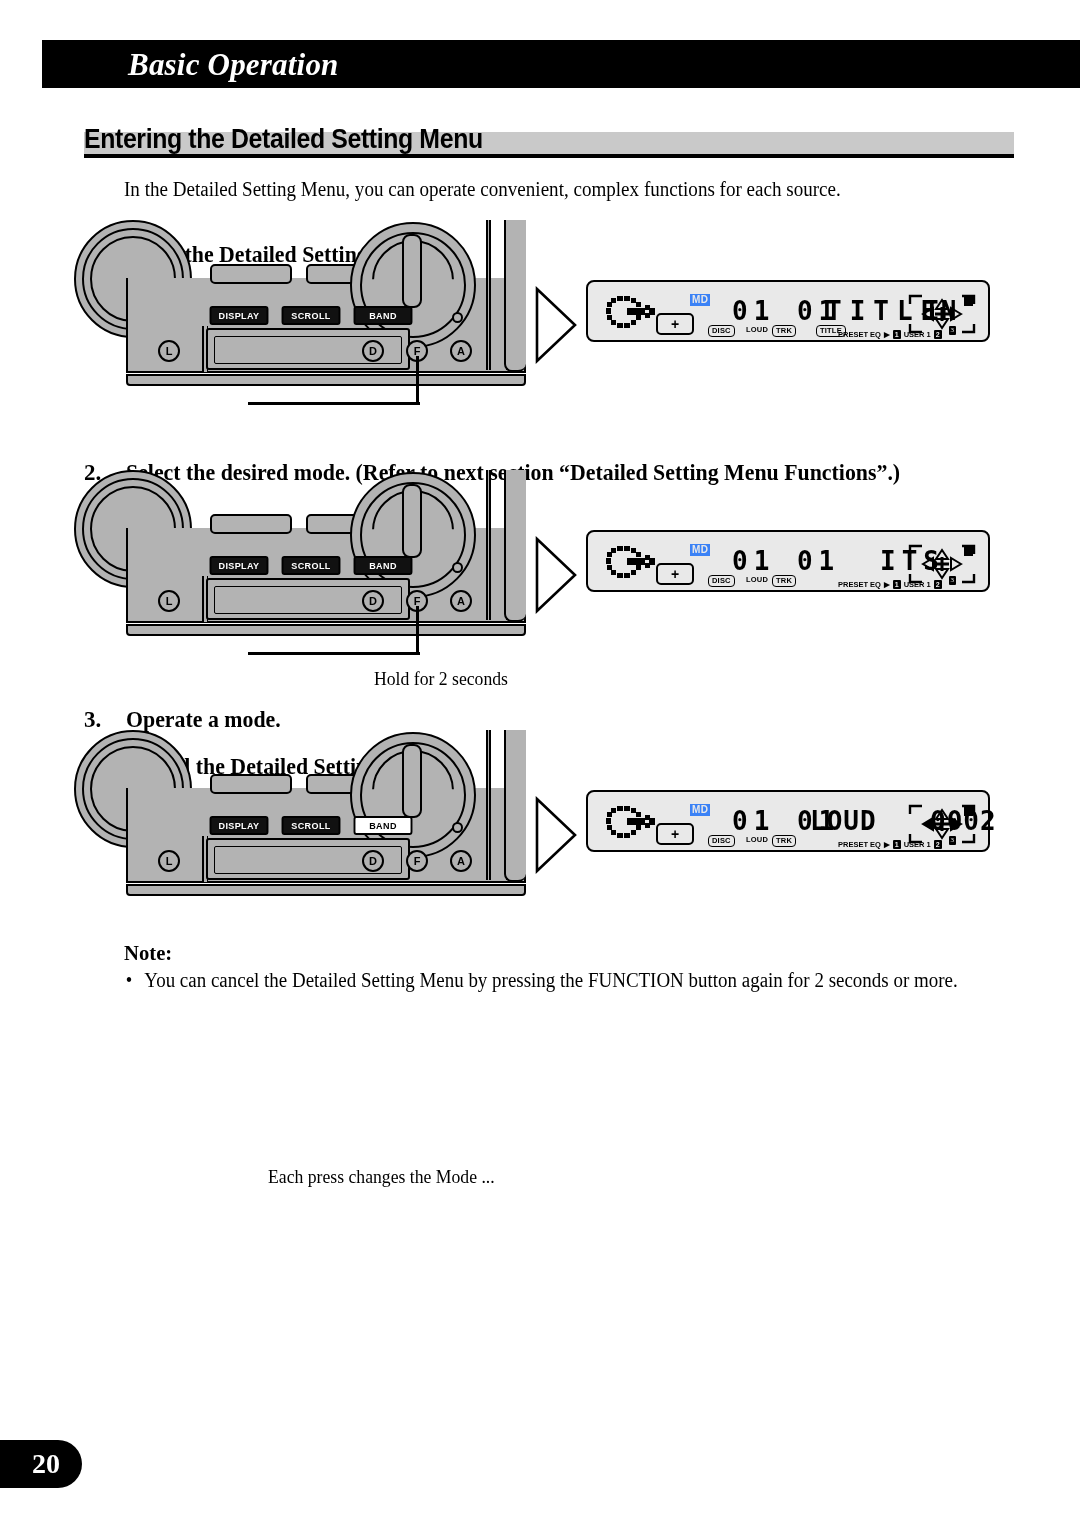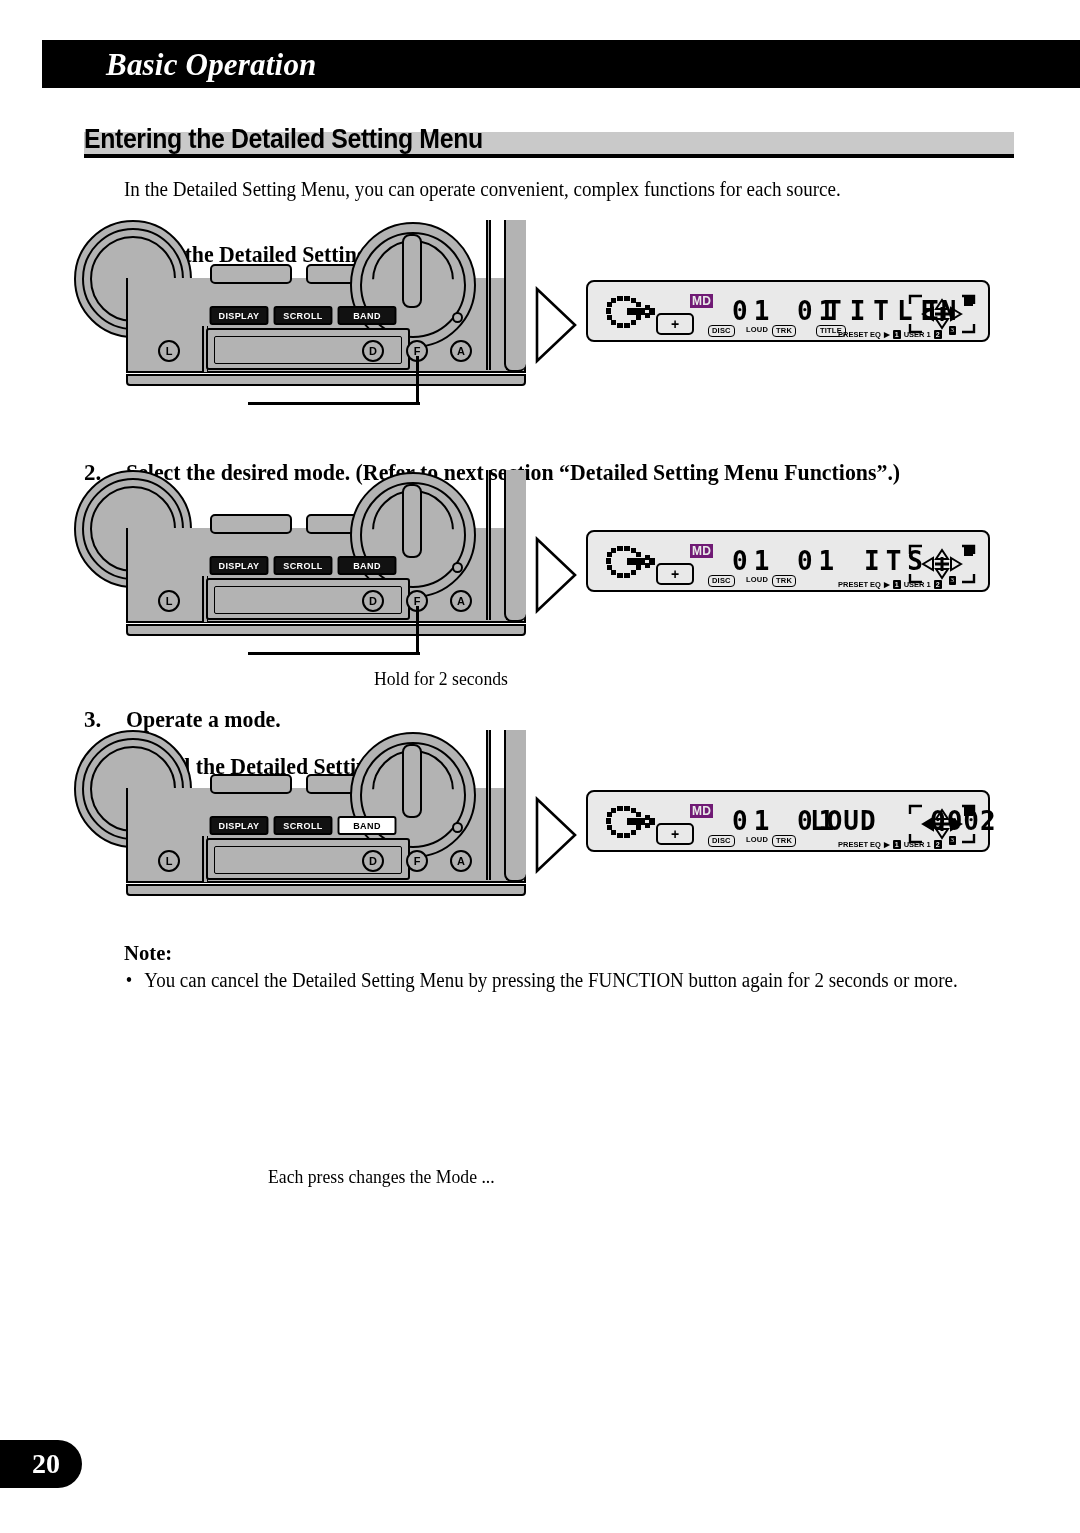--- a/index.html
+++ b/index.html
@@ -23,20 +23,21 @@
   }
   #page-header-title{
     color:#fff;
     font-family:"Liberation Serif", serif;
     font-style:italic;
     font-weight:700;
     font-size:31px;
     letter-spacing:.2px;
     padding-left:64px;
     line-height:1;
+    margin-left:22px;
   }
 
   
   #section-heading-wrap{
     position:absolute;
     left:84px; top:123px;
     width:930px; height:34px;
   }
   #section-heading-band{
     position:absolute; left:0; top:9px;
@@ -197,21 +198,21 @@
     border:2.5px solid #000;
     border-radius:5px;
   }
   .hu-topbtn.a{ left:84px; width:82px; }
   .hu-topbtn.b{ left:180px; width:58px; }
 
   
   .hu-btnrow{
     position:absolute;
     left:82px; top:28px;
-    display:flex; gap:2px;
+    display:flex; gap:10px;
   }
   .hu-btn{
     width:62px; height:19px;
     background:#111;
     border:2px solid #000;
     border-radius:3px;
     color:#fff;
     font-family:"Liberation Sans", sans-serif;
     font-weight:700;
     font-size:9.5px;
@@ -372,41 +373,41 @@
     border:2px solid #000;
     border-radius:5px;
     display:flex; align-items:center; justify-content:center;
     font-family:"Liberation Sans", sans-serif;
     font-size:14px; font-weight:700;
     color:#000;
   }
   .lcd-md{
     position:absolute;
     left:102px; top:12px;
-    background:#701a75; color:#e9e9e9;
+    background:#3b82f6; color:#e9e9e9;
     font-family:"Liberation Sans", sans-serif;
     font-weight:700;
-    font-size:12px;
+    font-size:10px;
     padding:1px 2px;
     letter-spacing:.3px;
     line-height:1;
   }
   .lcd-seg{
     position:absolute;
     font-family:"DejaVu Sans Mono", monospace;
     font-weight:700;
     font-size:26px;
     letter-spacing:1px;
     color:#000;
     line-height:1;
   }
   .lcd-digits{ left:120px; top:16px; letter-spacing:6px;margin-left:24px; }
   .lcd-main{ top:16px; }
   .lcd-main.t1{ left:238px; letter-spacing:8px; }
-  .lcd-main.t2{ left:276px; letter-spacing:6px; }
+  .lcd-main.t2{ left:292px; letter-spacing:6px; }
   .lcd-main.t3{ left:228px; letter-spacing:1px; }
   .lcd-counter{ left:342px; top:16px; letter-spacing:1px; }
 
   .lcd-tag{
     position:absolute;
     font-family:"Liberation Sans", sans-serif;
     font-weight:700;
     font-size:7.5px;
     letter-spacing:.2px;
     color:#000;

